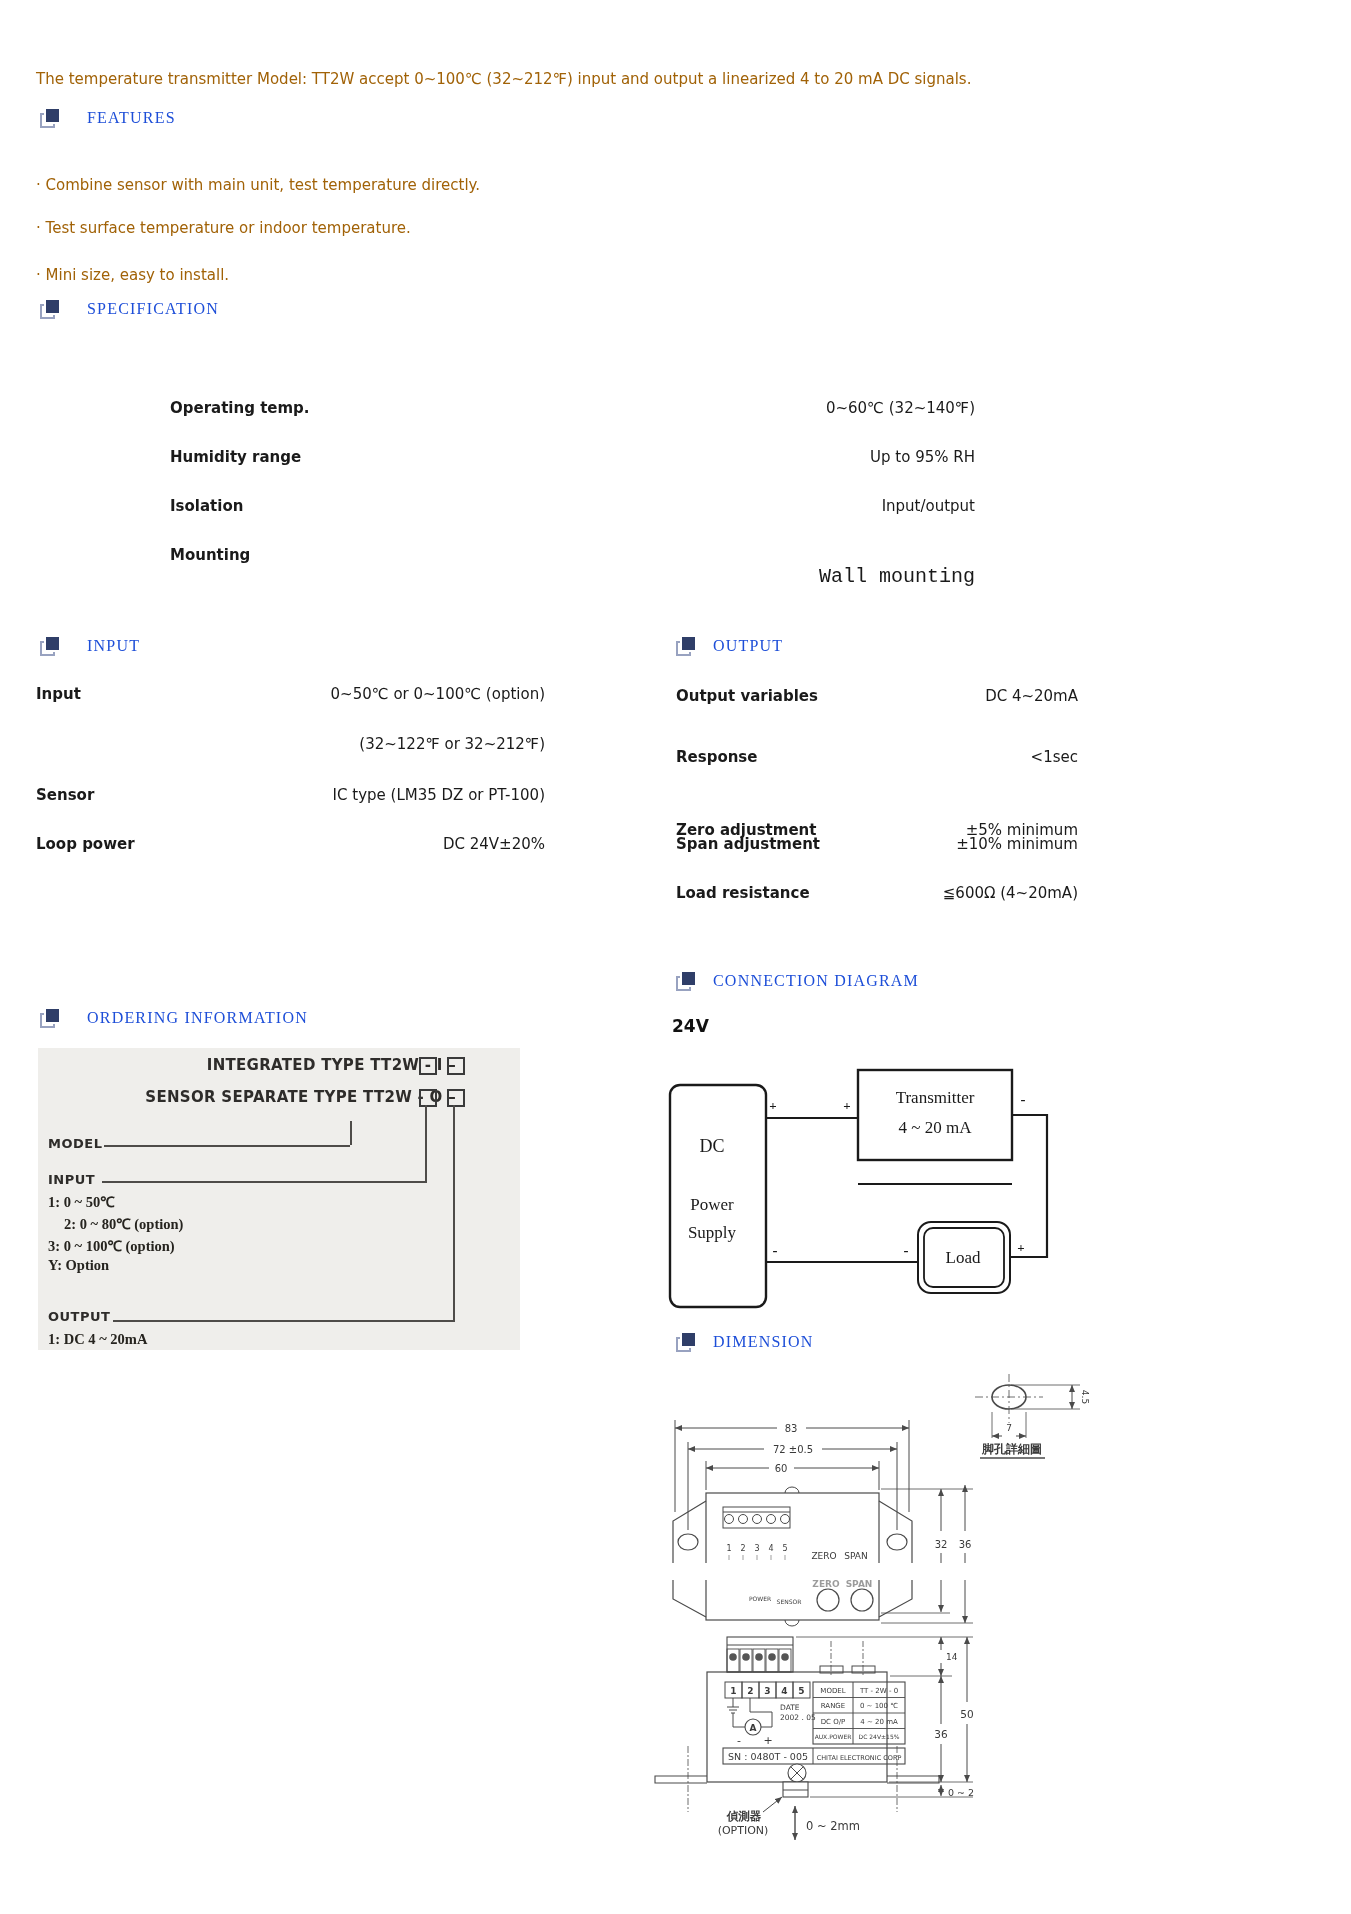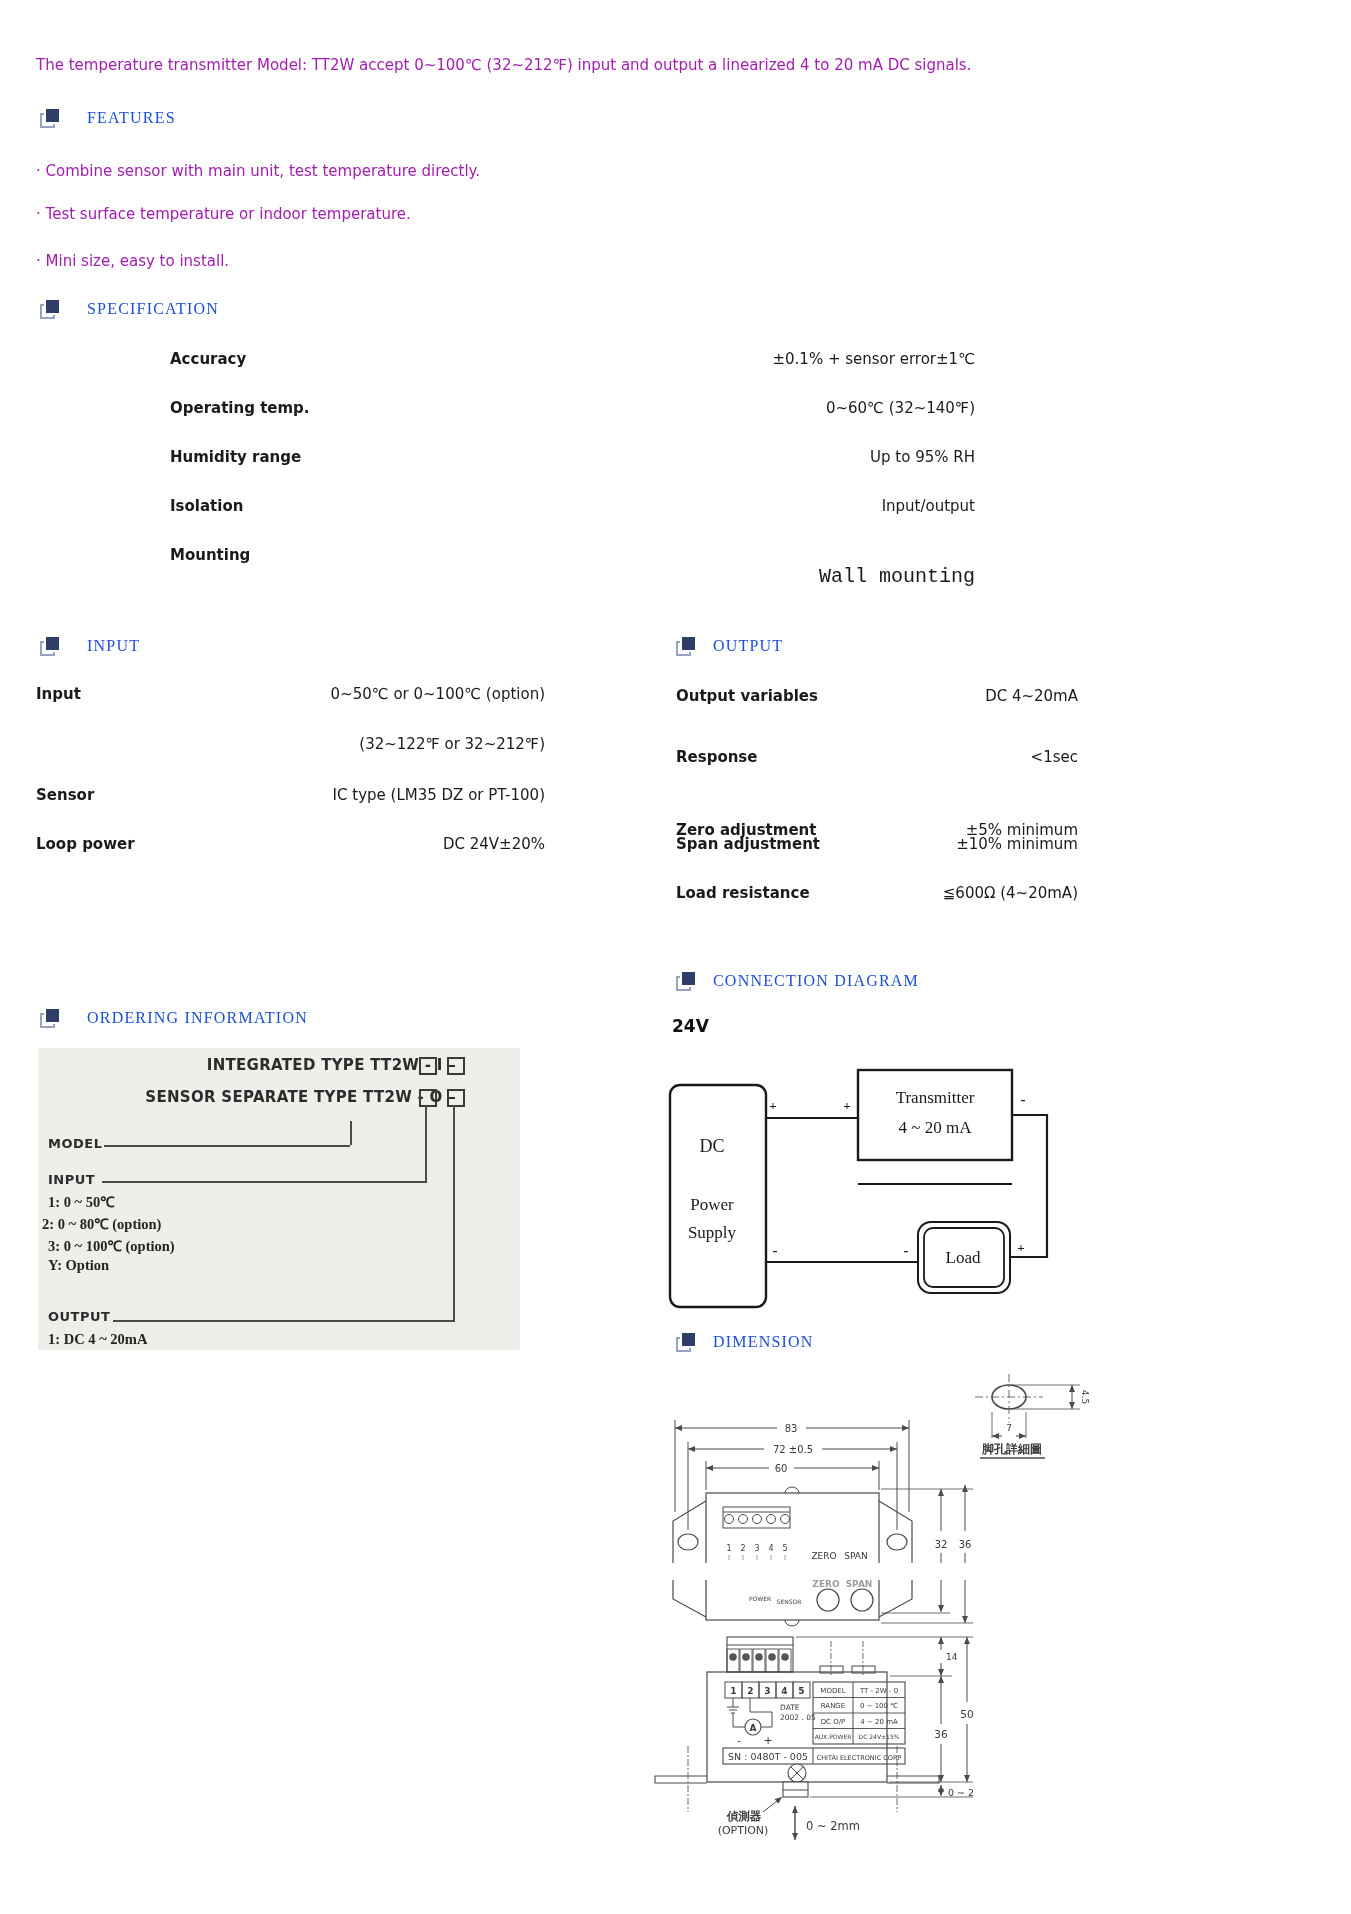--- a/index.html
+++ b/index.html
@@ -1,19 +1,19 @@
 <!DOCTYPE html>
 <html><head>
 <meta charset="utf-8">
 <style>
   html,body{margin:0;padding:0;background:#fff;}
   .page{position:relative;width:1351px;height:1914px;background:#fff;overflow:hidden;
         font-family:"DejaVu Sans",sans-serif;color:#1a1a1a;}
   .abs{position:absolute;}
-  .body-text{font-size:15px;color:#a21caf;}
+  .body-text{font-size:15px;color:#a16207;margin-top:14px;}
   
   .sec{position:absolute;display:flex;align-items:center;height:20px;}
   .sec .gapL{width:28px;flex:none;}
   .sec .gapR{width:18px;flex:none;}
   .sec-title{font-family:"Liberation Serif",serif;font-size:16px;color:#1d4ed8;letter-spacing:1.2px;white-space:nowrap;}
   .icon{width:19px;height:19px;position:relative;flex:none;}
   .icon .b{position:absolute;left:0;bottom:0;width:11px;height:11px;border:2px solid #98A2C0;}
   .icon .f{position:absolute;right:0;top:0;width:13px;height:13px;background:#2F3E68;box-shadow:-2px 2px 0 0 #ffffff;}
   
   .row{position:absolute;display:flex;justify-content:space-between;font-size:15px;line-height:19px;}
@@ -55,24 +55,20 @@
   <div class="abs body-text" style="left:36px;top:252px;">· Mini size, easy to install.</div>
 
   <div class="sec" style="left:40px;top:299px;">
     <span class="icon">
         <span class="b"></span>
         <span class="f"></span>
       </span>
     <span class="gapL"></span>
     <span class="sec-title">SPECIFICATION</span>
   </div>
-  <div class="row spec-row" style="top:350px;">
-    <span class="lab">Accuracy</span>
-    <span class="val">±0.1% + sensor error±1℃</span>
-  </div>
   <div class="row spec-row" style="top:399px;align-items:center;">
     <span class="lab">Operating temp.</span>
     <span class="val">0~60℃ (32~140℉)</span>
   </div>
   <div class="row spec-row" style="top:448px;">
     <span class="lab">Humidity range</span>
     <span class="val">Up to 95% RH</span>
   </div>
   <div class="row spec-row" style="top:497px;">
     <span class="lab">Isolation</span>
@@ -165,21 +161,21 @@
     <div class="sq" style="left:409px;top:41px;"></div>
 
     <div class="blab" style="left:10px;top:88px;">MODEL</div>
     <div class="hl" style="left:66px;top:97px;width:246px;"></div>
     <div class="vl" style="left:312px;top:73px;height:24px;"></div>
 
     <div class="blab" style="left:10px;top:124px;">INPUT</div>
     <div class="hl" style="left:64px;top:133px;width:325px;"></div>
     <div class="vl" style="left:387px;top:57px;height:76px;"></div>
     <div class="opt" style="left:10px;top:143px;">1: 0 ~ 50℃</div>
-    <div class="opt" style="left:4px;top:165px;">2: 0 ~ 80℃ (option)</div>
+    <div class="opt" style="left:26px;top:165px;">2: 0 ~ 80℃ (option)</div>
     <div class="opt" style="left:10px;top:187px;">3: 0 ~ 100℃ (option)</div>
     <div class="opt" style="left:10px;top:209px;">Y: Option</div>
 
     <div class="blab" style="left:10px;top:261px;">OUTPUT</div>
     <div class="hl" style="left:75px;top:272px;width:342px;"></div>
     <div class="vl" style="left:415px;top:57px;height:215px;"></div>
     <div class="opt" style="left:10px;top:283px;">1: DC 4 ~ 20mA</div>
   </div>
 
   <svg class="abs" style="left:640px;top:1040px;" width="440" height="290" viewBox="640 1040 440 290">

